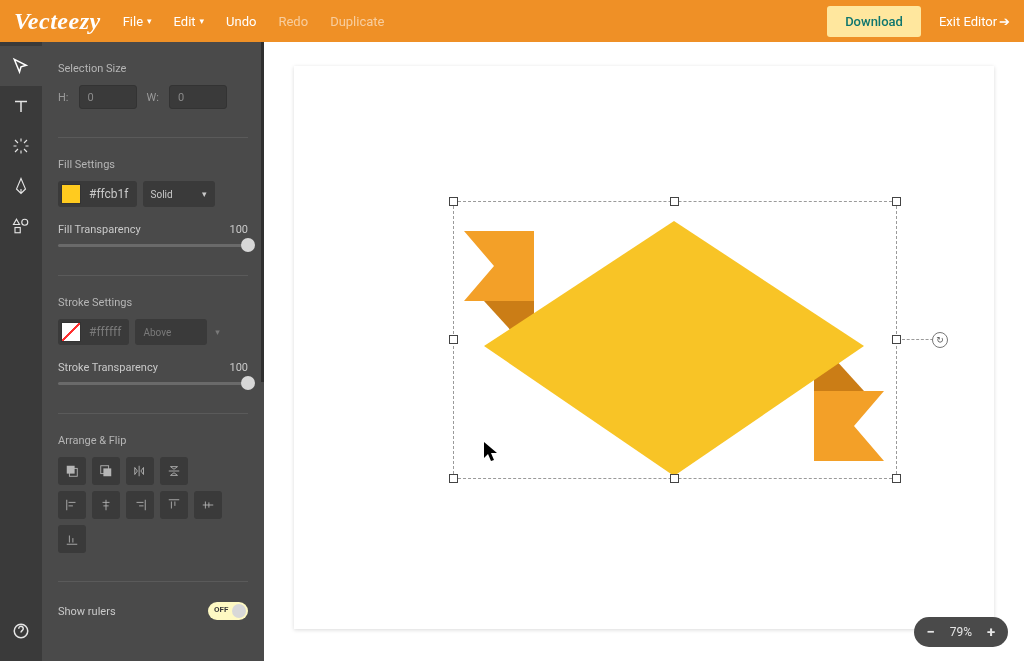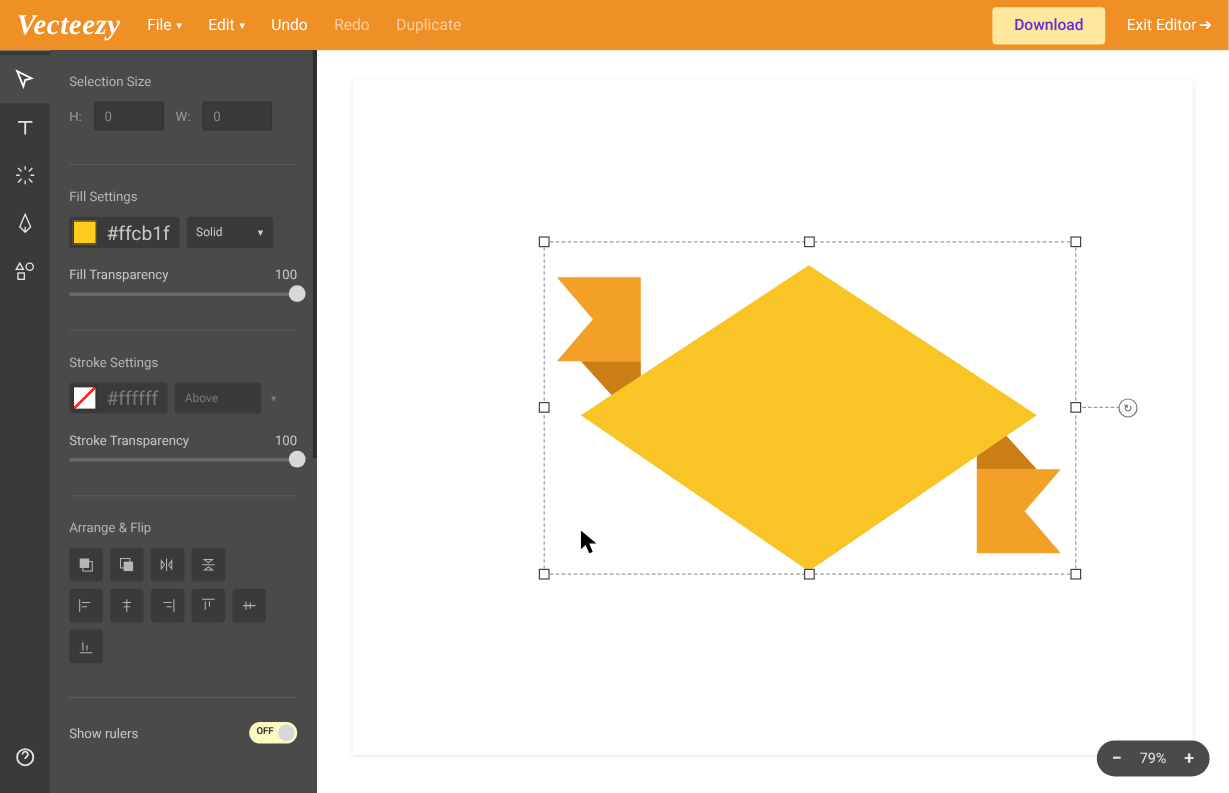--- a/index.html
+++ b/index.html
@@ -5,21 +5,21 @@
 * { margin: 0; padding: 0; box-sizing: border-box; font-family: -apple-system, BlinkMacSystemFont, "Segoe UI", Roboto, sans-serif; }
 body { width: 1024px; height: 661px; overflow: hidden; background: #fff; position: relative; }
 
 .topbar { height: 42px; background: #ef9026; display: flex; align-items: center; padding: 0 14px; color: #fff; }
 .logo { font-family: "Brush Script MT", cursive; font-size: 24px; font-weight: bold; font-style: italic; margin-right: 22px; letter-spacing: 0.5px; }
 .menu { display: flex; gap: 22px; font-size: 13px; }
 .menu-item { cursor: pointer; display: flex; align-items: center; gap: 4px; }
 .menu-item.disabled { opacity: 0.55; }
 .chev { font-size: 9px; }
 .spacer { flex: 1; }
-.download-btn { background: #ffe79e; color: #6d28d9; padding: 8px 18px; border-radius: 3px; font-size: 13px; font-weight: 500; cursor: pointer; margin-right: 18px; }
+.download-btn { background: #ffe79e; color: #0f766e; padding: 8px 18px; border-radius: 3px; font-size: 13px; font-weight: 500; cursor: pointer; margin-right: 18px; }
 .exit-btn { font-size: 13px; cursor: pointer; display: flex; align-items: center; gap: 2px; }
 
 .main { display: flex; height: calc(100% - 42px); }
 .toolbar { width: 42px; background: #3a3a3a; display: flex; flex-direction: column; align-items: center; padding-top: 4px; position: relative; }
 .tool { width: 42px; height: 40px; display: flex; align-items: center; justify-content: center; cursor: pointer; color: #e5e5e5; }
 .tool.active { background: #4a4a4a; }
 .tool-help { position: absolute; bottom: 10px; }
 
 .sidepanel { width: 222px; background: #4a4a4a; color: #c9c9c9; font-size: 11px; padding: 20px 16px 0 16px; overflow-y: auto; position: relative; }
 .sidepanel::-webkit-scrollbar { width: 0; }
@@ -27,21 +27,21 @@
 .section { margin-bottom: 28px; }
 .sec-title { font-size: 11px; color: #b5b5b5; margin-bottom: 10px; }
 .size-row { display: flex; gap: 10px; align-items: center; margin-top: 8px; }
 .size-label { color: #9a9a9a; font-size: 11px; }
 .size-input { width: 58px; height: 24px; background: #3a3a3a; border: 1px solid #333; border-radius: 3px; color: #8a8a8a; padding: 0 8px; font-size: 11px; }
 .hr { height: 1px; background: #5a5a5a; margin: 0 0 20px 0; }
 .fill-row { display: flex; gap: 6px; }
 .swatch-box { display: flex; align-items: center; background: #3a3a3a; border-radius: 3px; padding: 3px 8px 3px 3px; gap: 8px; }
 .swatch { width: 20px; height: 20px; background: #ffcb1f; border: 1px solid #333; }
 .swatch.stroke { background: linear-gradient(135deg, #fff 0%, #fff 45%, #ff3030 45%, #ff3030 55%, #fff 55%, #fff 100%); }
-.swatch-text { font-size: 16px; color: #c9c9c9; }
+.swatch-text { font-size: 12px; color: #c9c9c9; }
 .swatch-text.dim { color: #7a7a7a; }
 .dropdown { background: #3a3a3a; border-radius: 3px; padding: 0 8px; height: 26px; display: flex; align-items: center; justify-content: space-between; width: 72px; font-size: 10px; cursor: pointer; }
 .dropdown.dim { color: #7a7a7a; gap: 44px; }
 .slider-row { margin-top: 16px; }
 .slider-head { display: flex; justify-content: space-between; font-size: 11px; margin-bottom: 8px; }
 .slider-track { height: 3px; background: #6a6a6a; border-radius: 2px; position: relative; }
 .slider-thumb { width: 14px; height: 14px; background: #d8d8d8; border-radius: 50%; position: absolute; top: -6px; cursor: pointer; }
 .arrange-grid { display: flex; gap: 6px; flex-wrap: wrap; }
 .arrange-btn { width: 28px; height: 28px; background: #3a3a3a; border-radius: 3px; display: flex; align-items: center; justify-content: center; cursor: pointer; color: #b5b5b5; }
 .ruler-row { display: flex; justify-content: space-between; align-items: center; }

